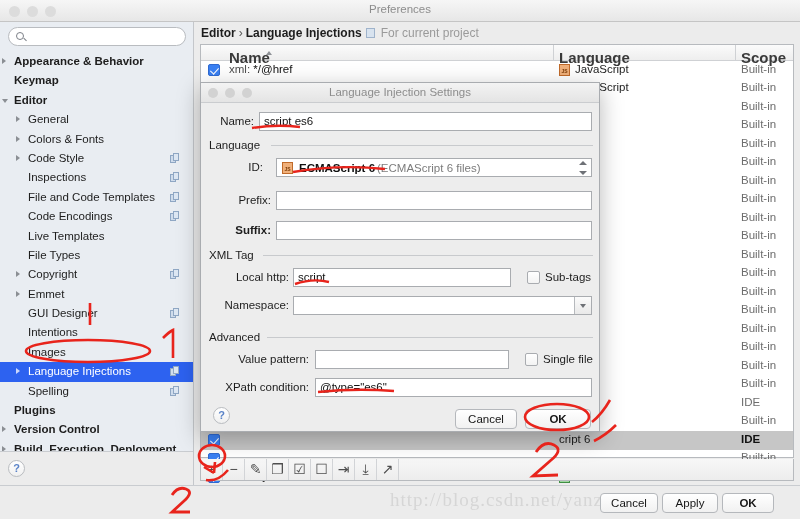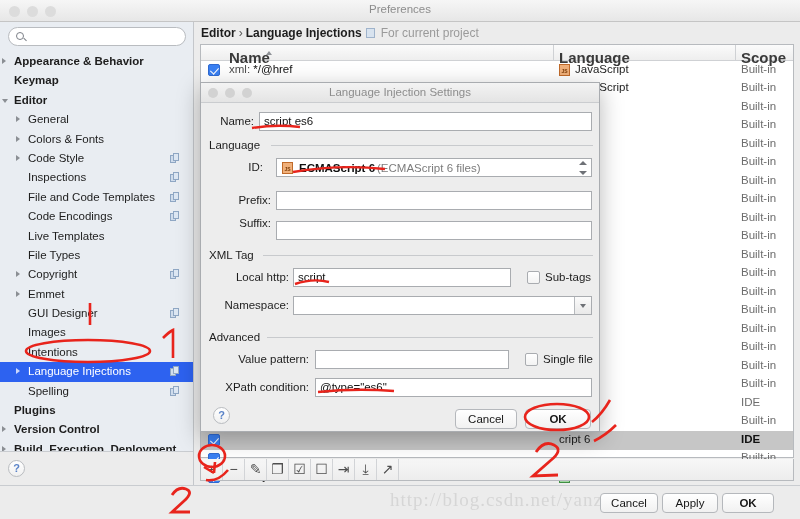--- a/index.html
+++ b/index.html
@@ -335,24 +335,24 @@
           <span class="lbl" style="left: 28px;">Emmet</span>
         </div>
         <div class="trow">
           <span class="lbl" style="left: 28px;">GUI Designer</span>
           <span class="copyicon">
             <i class="a"></i>
             <i class="b"></i>
           </span>
         </div>
         <div class="trow">
+          <span class="lbl" style="left: 28px;">Intentions</span>
+        </div>
+        <div class="trow">
           <span class="lbl" style="left: 28px;">Images</span>
-        </div>
-        <div class="trow">
-          <span class="lbl" style="left: 28px;">Intentions</span>
         </div>
         <div class="trow sel">
           <span class="arrow" style="left: 16px;"></span>
           <span class="lbl" style="left: 28px;">Language Injections</span>
           <span class="copyicon">
             <i class="a"></i>
             <i class="b"></i>
           </span>
         </div>
         <div class="trow">
@@ -586,21 +586,21 @@
       <span style="position:absolute;left:100px;top:1px;color:#7c7c7c;">(ECMAScript 6 files)</span>
       <span class="stepper">
           <i class="up"></i>
           <i class="dn"></i>
         </span>
     </div>
 
     <span class="flabel" style="left:8px; top:111px; width:62px;">Prefix:</span>
     <div class="finput" style="left:75px; top:108px; width:316px;"></div>
 
-    <span class="flabel" style="left:8px; top:134px; width:62px;">Suffix:</span>
+    <span class="flabel" style="left:8px; top:141px; width:62px;font-weight:bold;">Suffix:</span>
     <div class="finput" style="left:75px; top:138px; width:316px;"></div>
 
     <span class="grouplbl" style="left:8px; top:166px;">XML Tag</span>
     <span class="groupline" style="left:62px; top:172px; width:330px;"></span>
 
     <span class="flabel" style="left:8px; top:188px; width:80px;">Local http:</span>
     <div class="finput" style="left:92px; top:185px; width:218px;">script</div>
     <span class="chk" style="left:326px; top:188px;"></span>
     <span class="chklbl" style="left:344px; top:188px;">Sub-tags</span>
 

